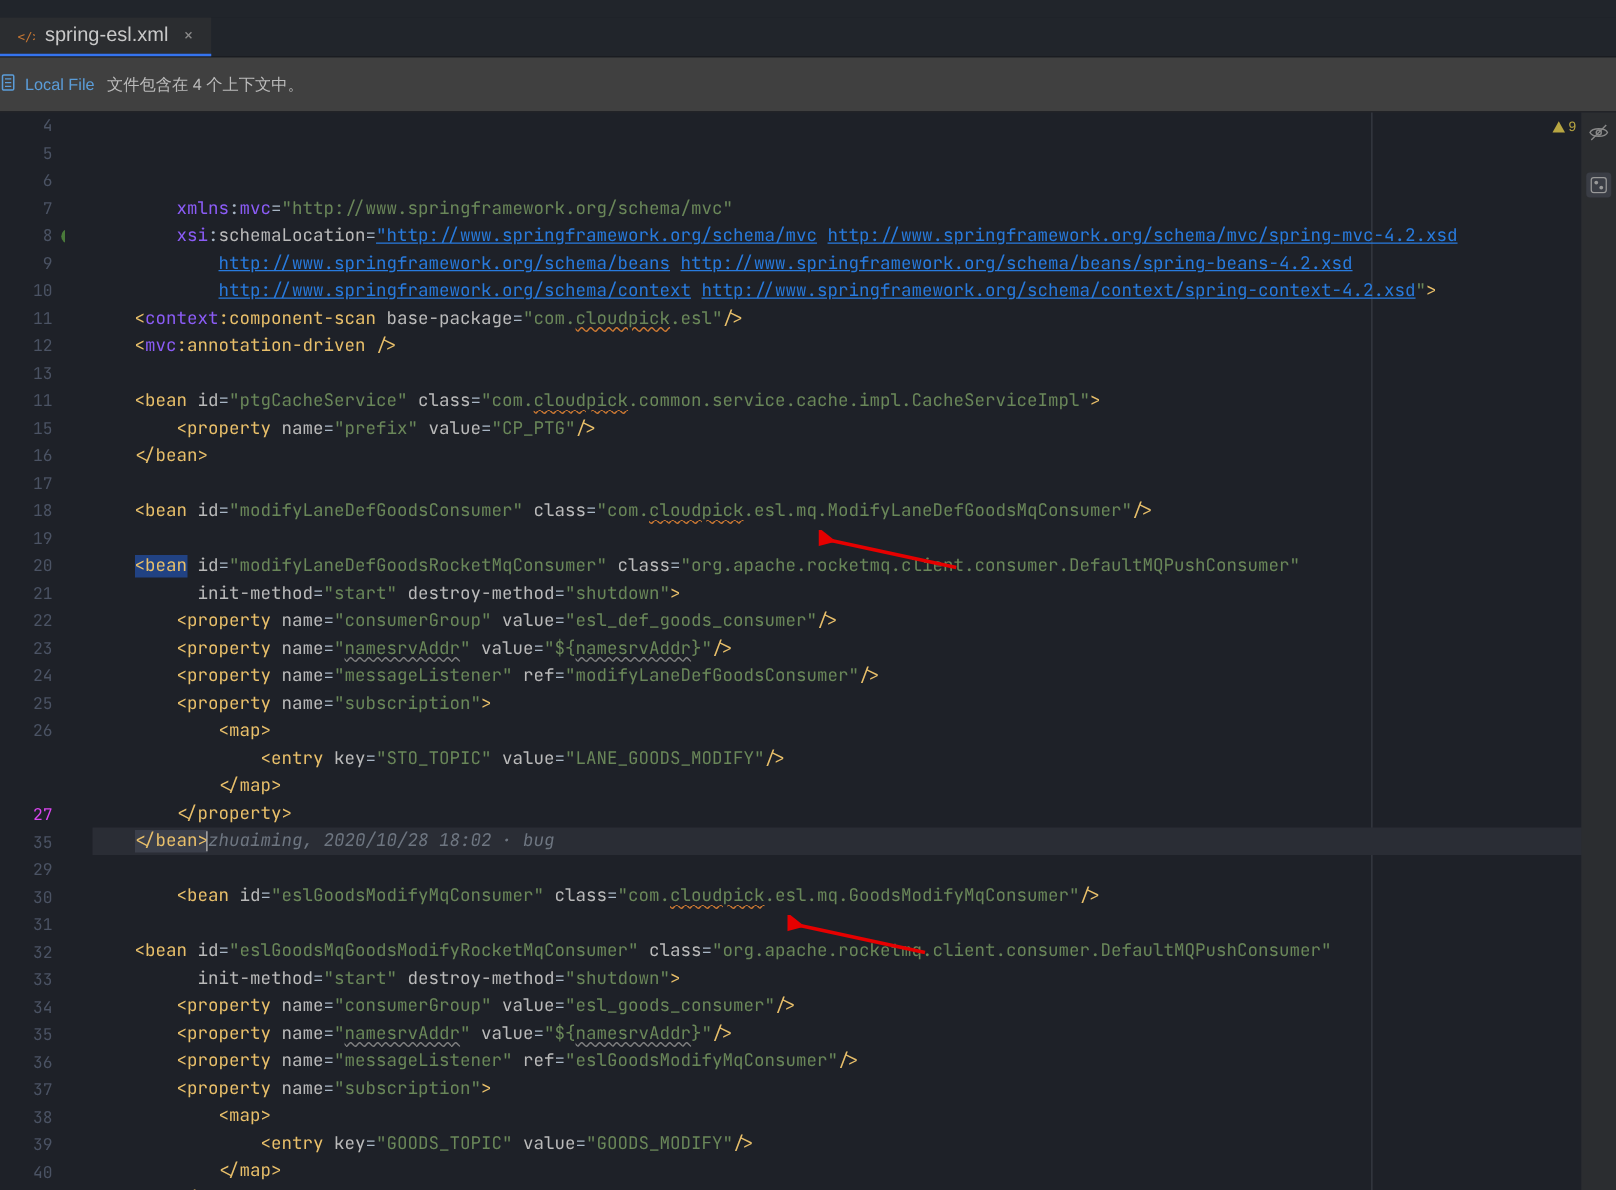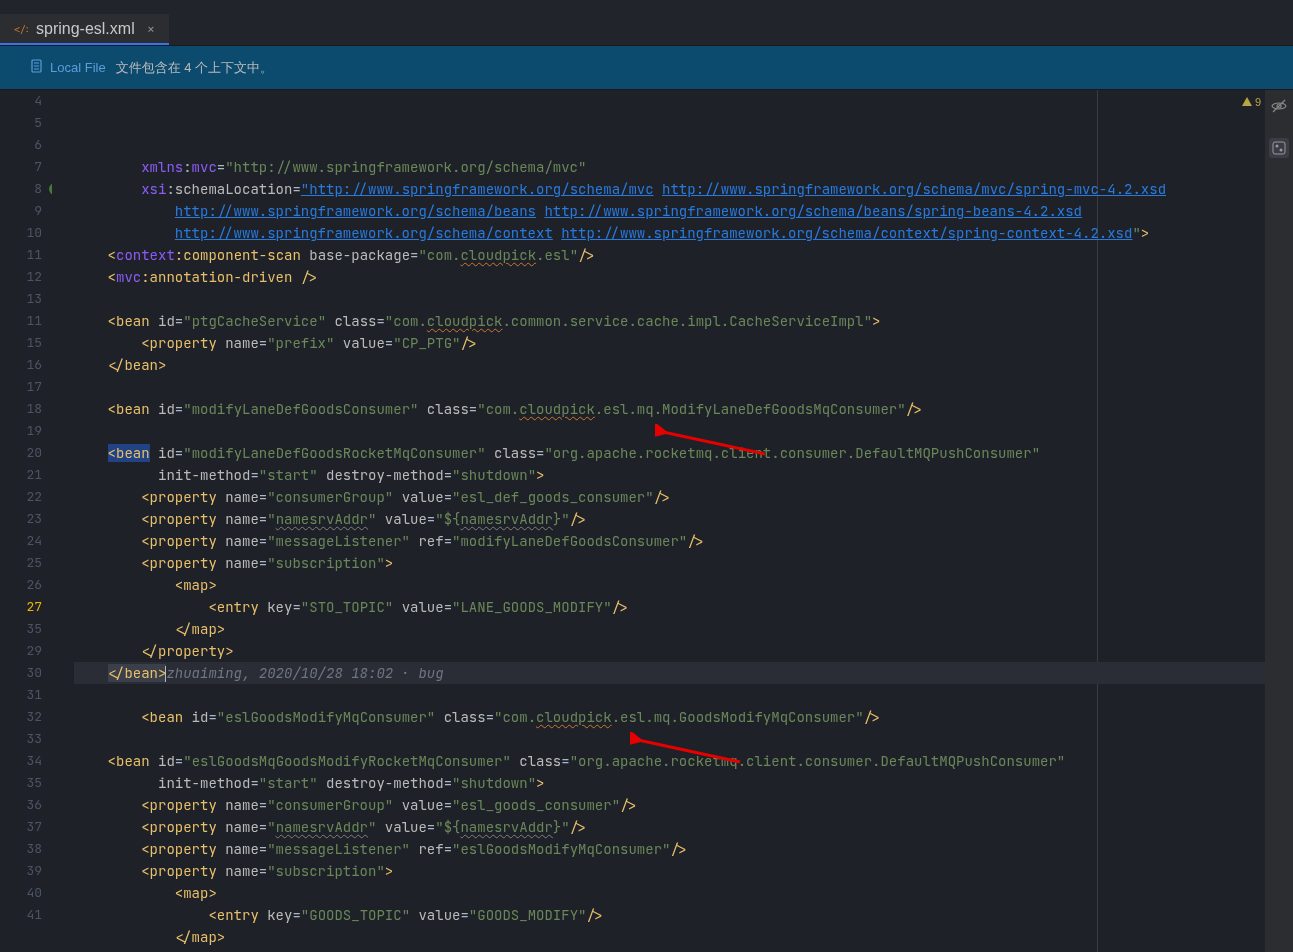--- a/index.html
+++ b/index.html
@@ -33,23 +33,23 @@
   gap: 8px;
   color: #c8c8c8;
   cursor: pointer;
 }
 .tab-icon svg { display: block; }
 .tab-label { font-family: -apple-system, "Segoe UI", sans-serif; font-size: 16px; }
 .tab-close { color: #8a8a8a; font-size: 14px; cursor: pointer; padding: 0 4px; }
 .context-bar {
   display: flex;
   align-items: center;
-  background: #0c4a6e;
+  background: #404040;
   height: 44px;
-  padding: 0 30px;
+  padding: 0 0;
   border-bottom: 1px solid #181a1f;
   gap: 10px;
   font-family: -apple-system, "Segoe UI", "Microsoft YaHei", sans-serif;
   font-size: 13px;
 }
 .local-file {
   display: flex;
   align-items: center;
   gap: 6px;
   color: #5b9dd9;
@@ -75,21 +75,21 @@
 .code-panel {
   flex: 1;
   position: relative;
   background: #1e2128;
   line-height: 22px;
   padding-left: 22px;
   white-space: pre;
 }
 .line { height: 22px; position: relative; }
 .line.current { background: #2a2d35; }
-.line.current-gutter { color: #eab308; }
+.line.current-gutter { color: #d946ef; margin-top: 45px; }
 .sel { background: #214283; }
 .hl-sel { background: #3b3f4a; }
 .caret {
   display: inline-block;
   width: 1px;
   height: 16px;
   background: #bbbbbb;
   vertical-align: middle;
   margin-left: -1px;
 }

